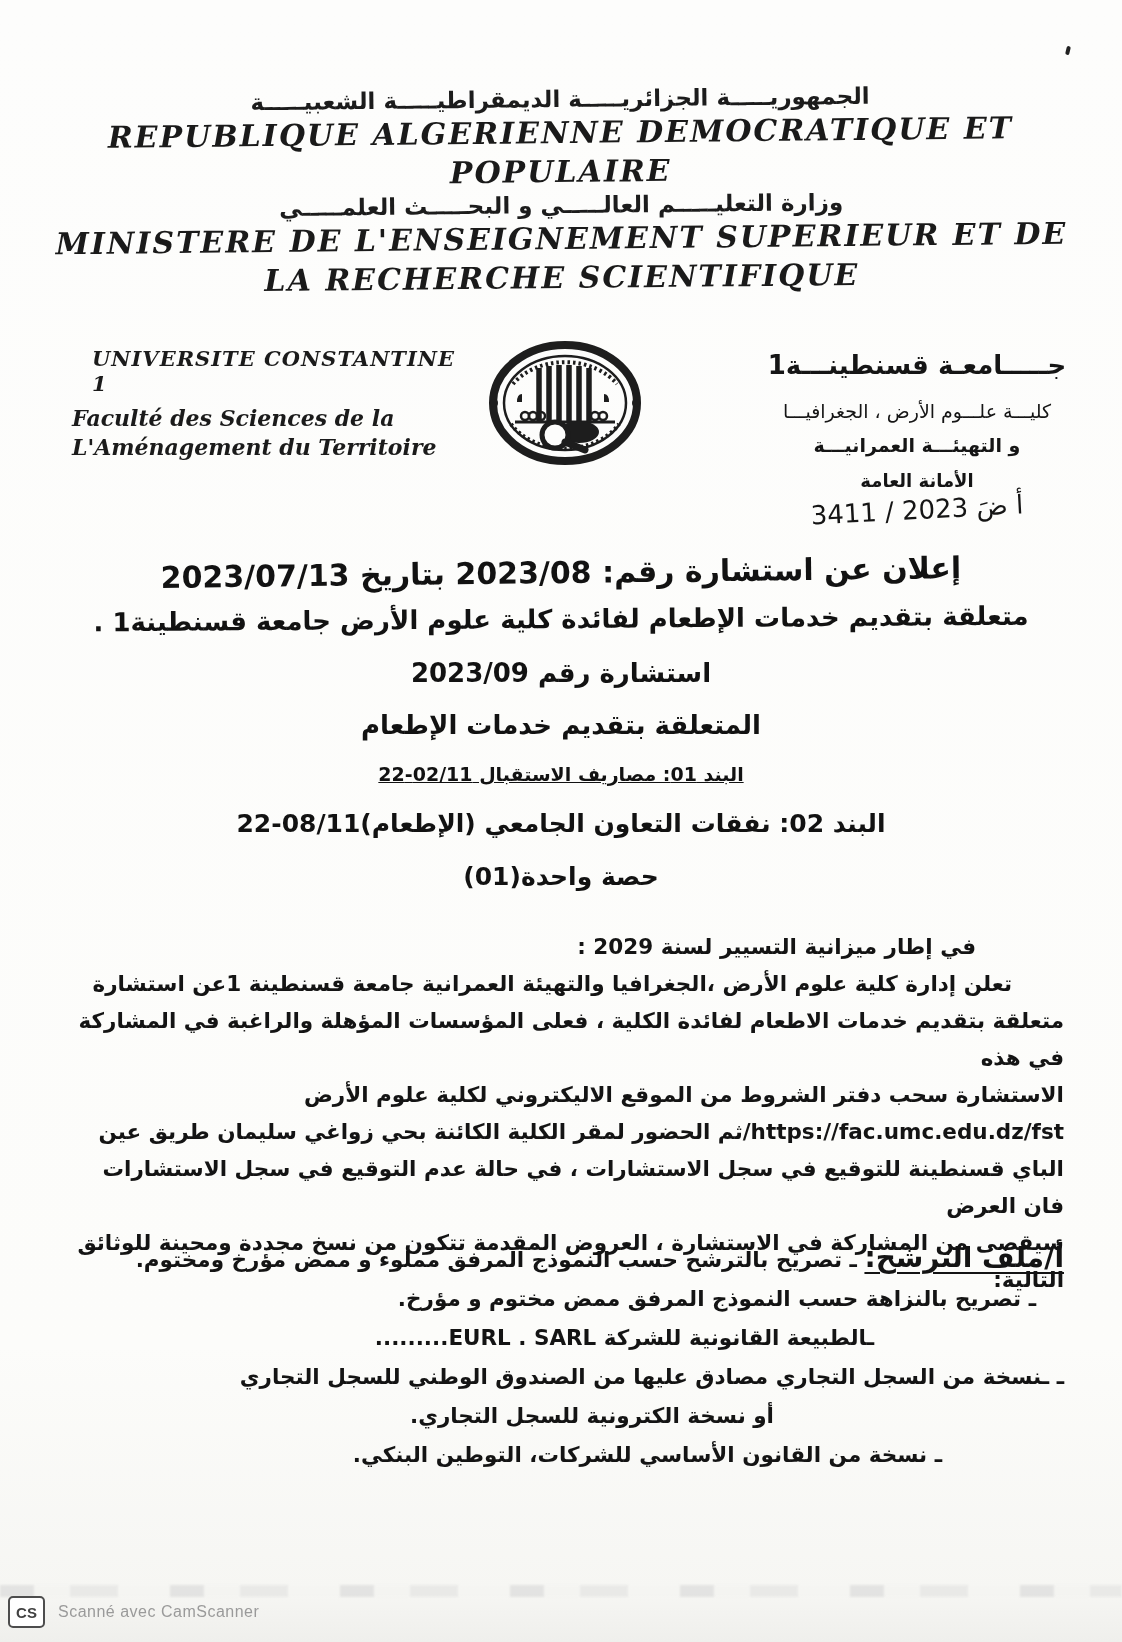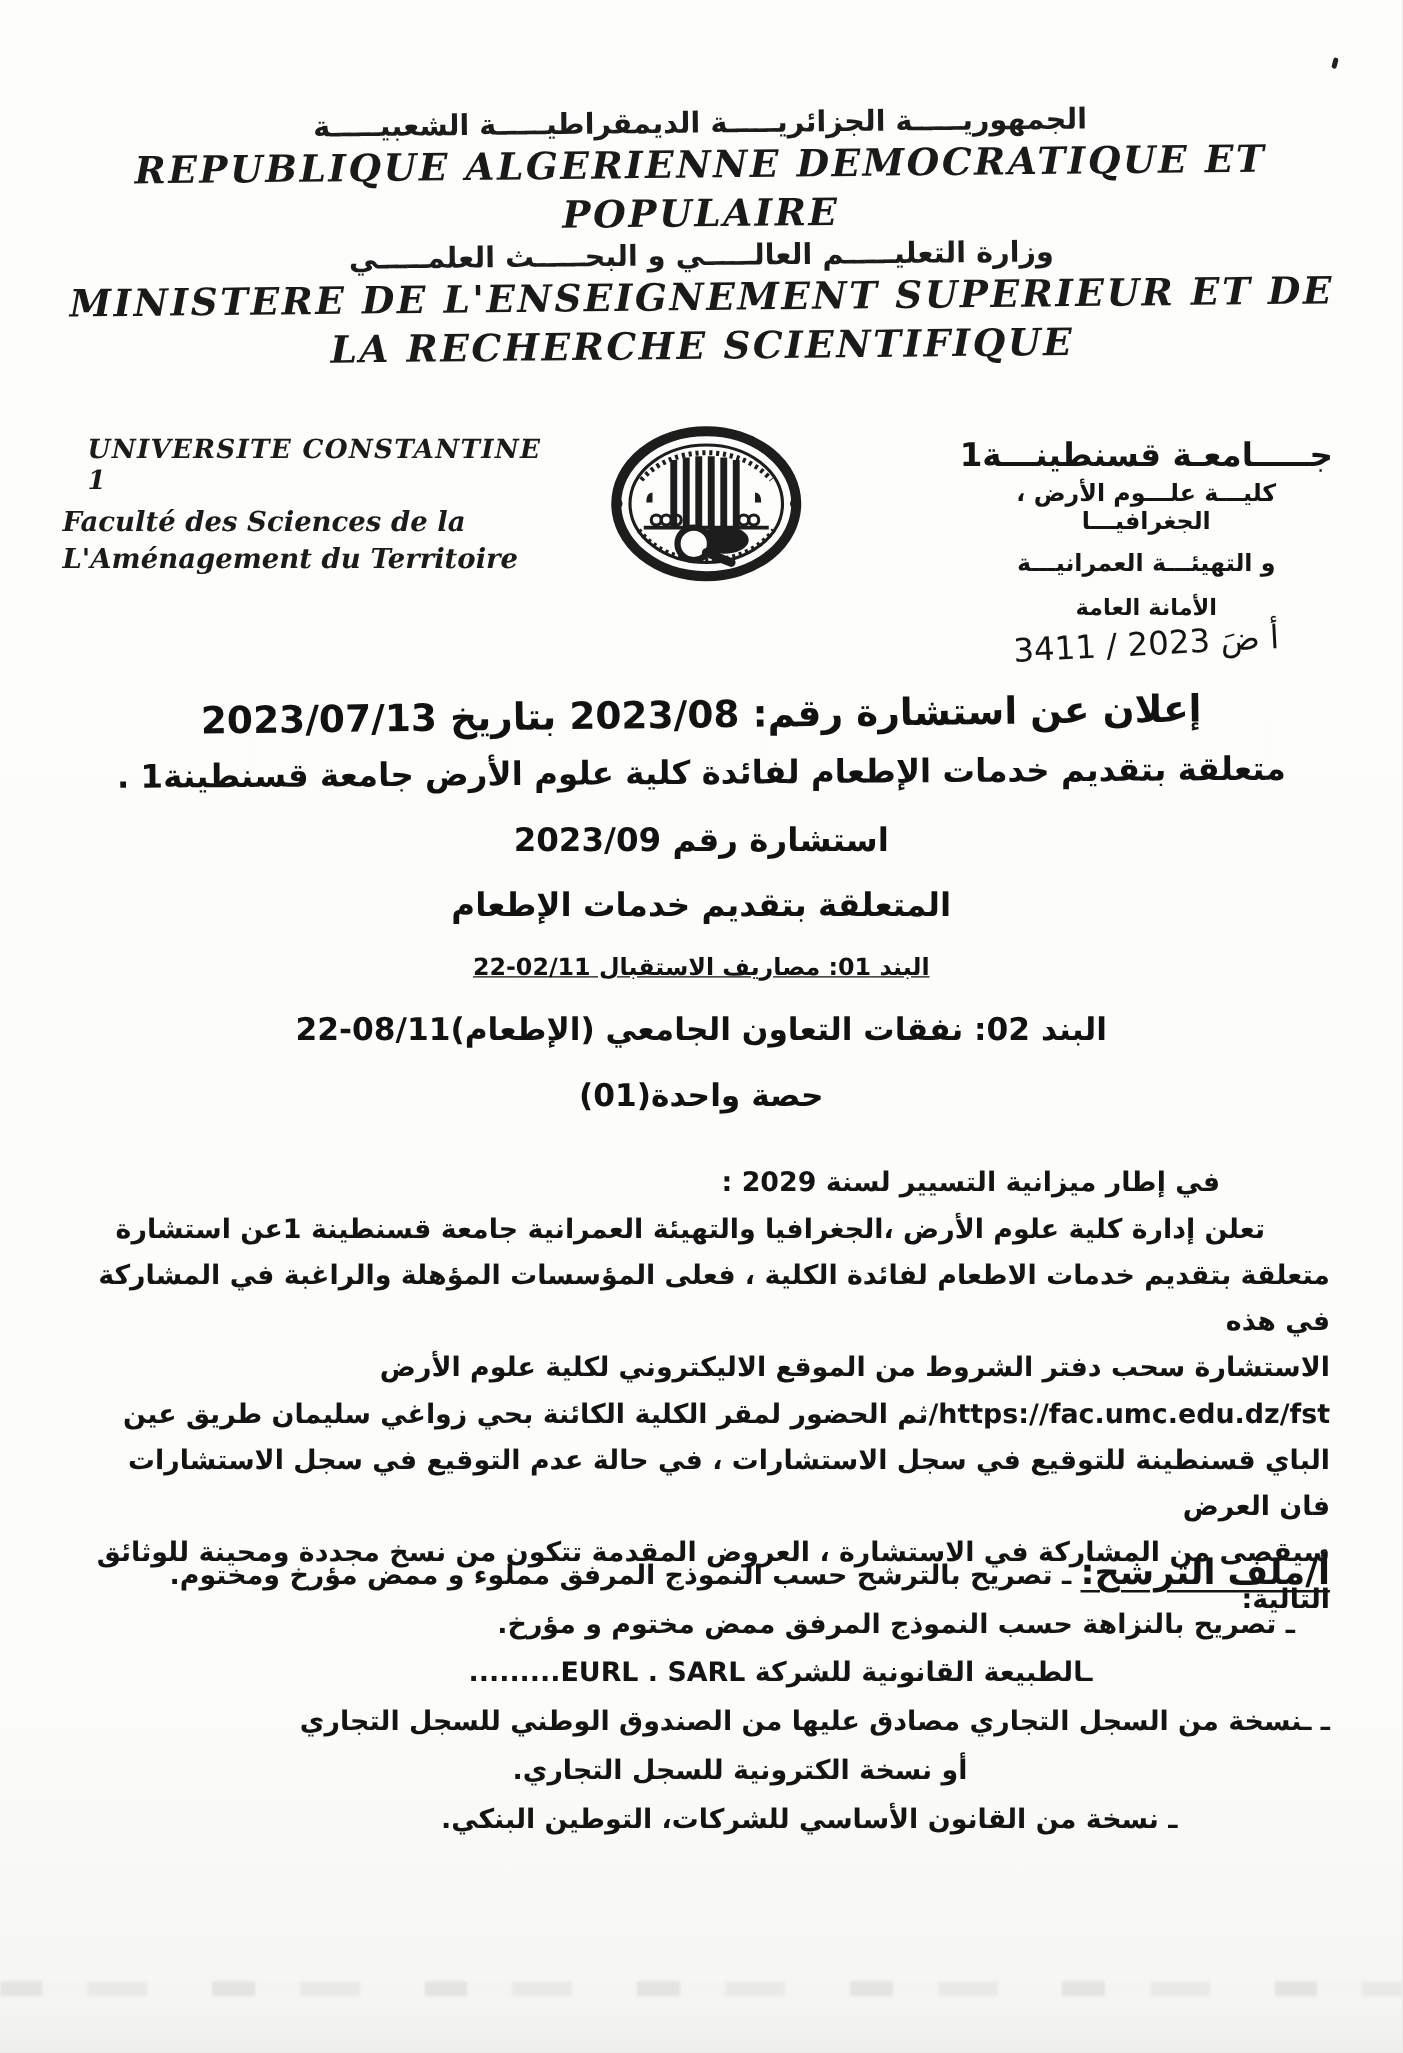--- a/index.html
+++ b/index.html
@@ -12,28 +12,28 @@
     color:#161616;
     overflow:hidden;
   }
   
   .header{position:absolute;top:84px;left:0;right:0;text-align:center;transform:rotate(-0.6deg);}
   .h-ar{font-weight:700;font-size:23px;line-height:30px;direction:rtl;color:#1c1c1c;}
   .h-fr{font-family:"DejaVu Serif",serif;font-style:italic;font-weight:700;
         font-size:30px;line-height:37px;letter-spacing:2px;color:#1a1a1a;}
   .h-fr.small-gap{margin-top:2px;}
   
-  .org-left{position:absolute;left:50px;top:346px;width:400px;text-align:left;
+  .org-left{position:absolute;left:72px;top:346px;width:400px;text-align:left;
             font-family:"DejaVu Serif",serif;font-style:italic;font-weight:700;color:#1b1b1b;}
   .org-left .u-line{font-size:21px;letter-spacing:1px;margin-bottom:8px;padding-left:20px;}
   .org-left .f-line{font-size:22px;line-height:29px;}
   .logo-wrap{position:absolute;left:487px;top:340px;width:156px;height:128px;}
   .org-right{position:absolute;right:50px;top:350px;width:310px;text-align:center;direction:rtl;color:#151515;}
   .org-right .r1{font-weight:700;font-size:26px;}
-  .org-right .r2{font-weight:700;font-size:19px;margin-top:4px;}
+  .org-right .r2{font-weight:400;font-size:19px;margin-top:20px;}
   .org-right .r3{font-weight:700;font-size:19px;margin-top:12px;}
   .org-right .r4{font-weight:700;font-size:18px;margin-top:14px;}
   .org-right .hand{font-size:26px;font-weight:400;margin-top:4px;transform:rotate(-3deg);
                    font-family:"DejaVu Sans",sans-serif;letter-spacing:3px;white-space:nowrap;}
   
   .titles{position:absolute;top:552px;left:0;right:0;text-align:center;direction:rtl;font-weight:700;color:#121212;}
   .t1{font-size:30px;line-height:42px;transform:rotate(-0.7deg);}
   .t2{font-size:26px;line-height:38px;margin-top:6px;transform:rotate(-0.4deg);}
   .t3{font-size:26px;margin-top:20px;}
   .t4{font-size:26px;margin-top:22px;}
@@ -154,14 +154,18 @@
     </div>
     <div class="d-item-1">ـ تصريح بالنزاهة حسب النموذج المرفق ممض مختوم و مؤرخ.</div>
     <div class="d-item-2">ـالطبيعة القانونية للشركة EURL . SARL.........</div>
     <div class="d-item-3">ـ ـنسخة من السجل التجاري مصادق عليها من الصندوق الوطني للسجل التجاري</div>
     <div class="d-item-4">أو نسخة الكترونية للسجل التجاري.</div>
     <div class="d-item-5">ـ نسخة من القانون الأساسي للشركات، التوطين البنكي.</div>
   </div>
 
   <div class="ink-mark"></div>
   <div class="smudge"></div>
+  <div class="cam-row">
+    <div class="cs-badge">CS</div>
+    <div class="cam-label">Scanné avec CamScanner</div>
+  </div>
 
 </div>
 
 </body></html>

